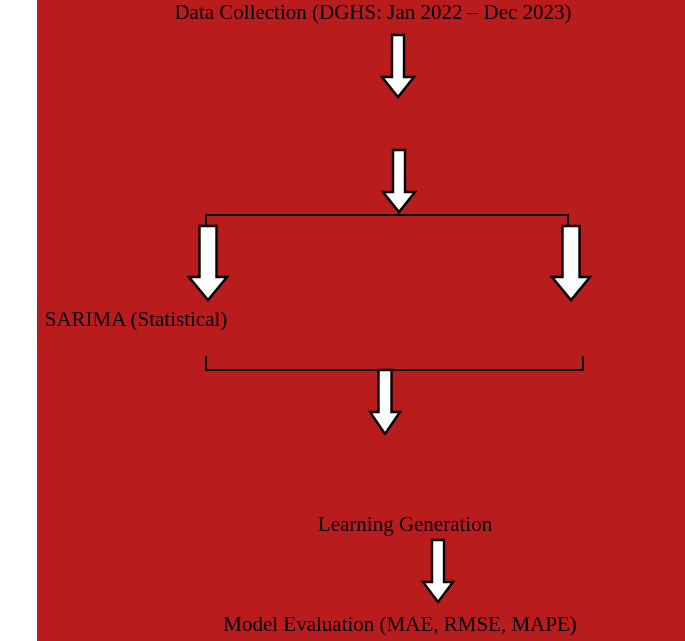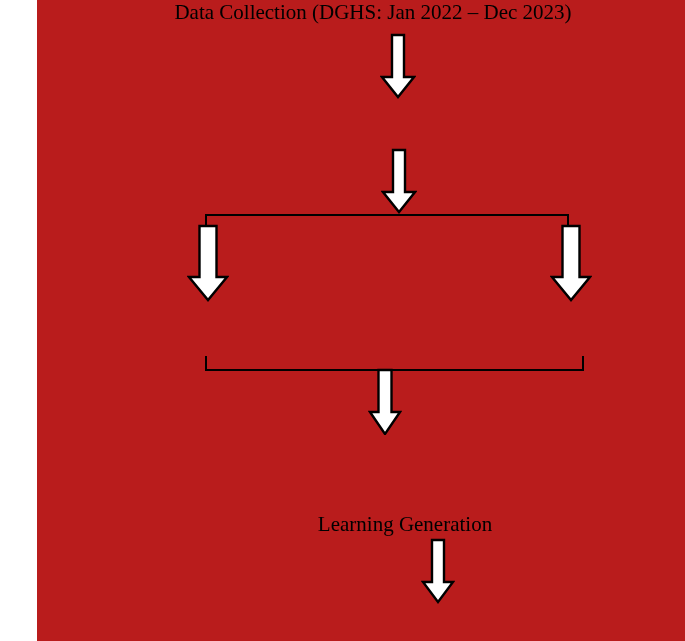--- a/index.html
+++ b/index.html
@@ -65,28 +65,30 @@
   <div class="bracket split" style="left:168px; top:214px; width:364px; height:12px;"></div>
 
   <svg class="arrow" style="left:150px; top:224px;" width="42" height="78" viewBox="0 0 42 78">
     <polygon points="12.5,2 29.5,2 29.5,53 40,53 21,76 2,53 12.5,53"></polygon>
   </svg>
 
   <svg class="arrow" style="left:513px; top:224px;" width="42" height="78" viewBox="0 0 42 78">
     <polygon points="12.5,2 29.5,2 29.5,53 40,53 21,76 2,53 12.5,53"></polygon>
   </svg>
 
+  <div class="node" style="left:99px; top:307px;">SARIMA (Statistical)</div>
 
 
   <div class="bracket merge" style="left:168px; top:356px; width:379px; height:15px;"></div>
 
   <svg class="arrow" style="left:331px; top:368px;" width="34" height="67" viewBox="0 0 34 67">
     <polygon points="10.5,2 23.5,2 23.5,44 32,44 17,66 2,44 10.5,44"></polygon>
   </svg>
 
   <div class="node" style="left:368px; top:512px;">Learning Generation</div>
 
   <svg class="arrow" style="left:384px; top:538px;" width="34" height="66" viewBox="0 0 34 66">
     <polygon points="11,2 23,2 23,44 32,44 17,64 2,44 11,44"></polygon>
   </svg>
 
+  <div class="node" style="left:363px; top:612px;">Model Evaluation (MAE, RMSE, MAPE)</div>
 
 </div>
 
 </body></html>

